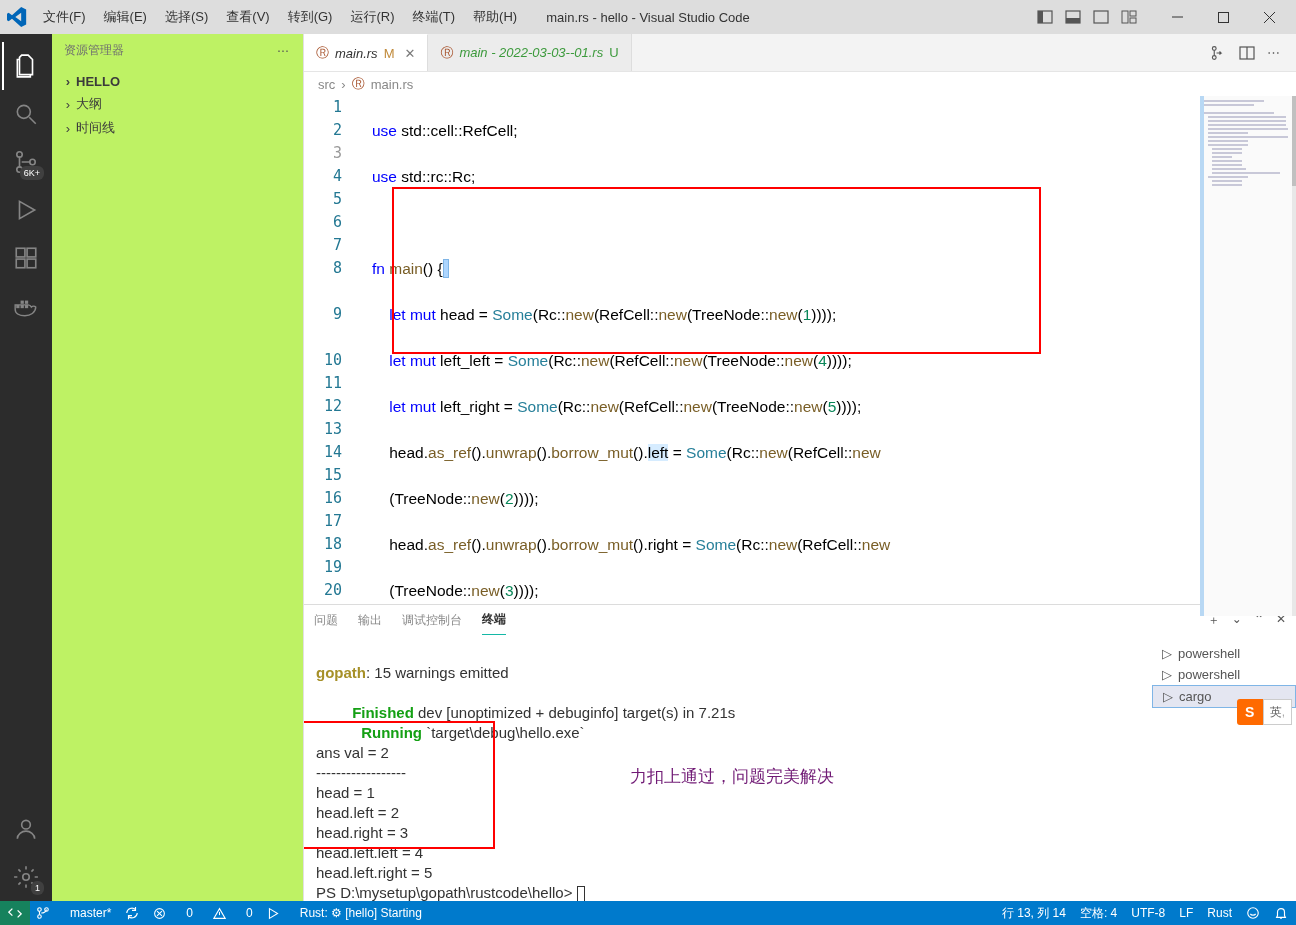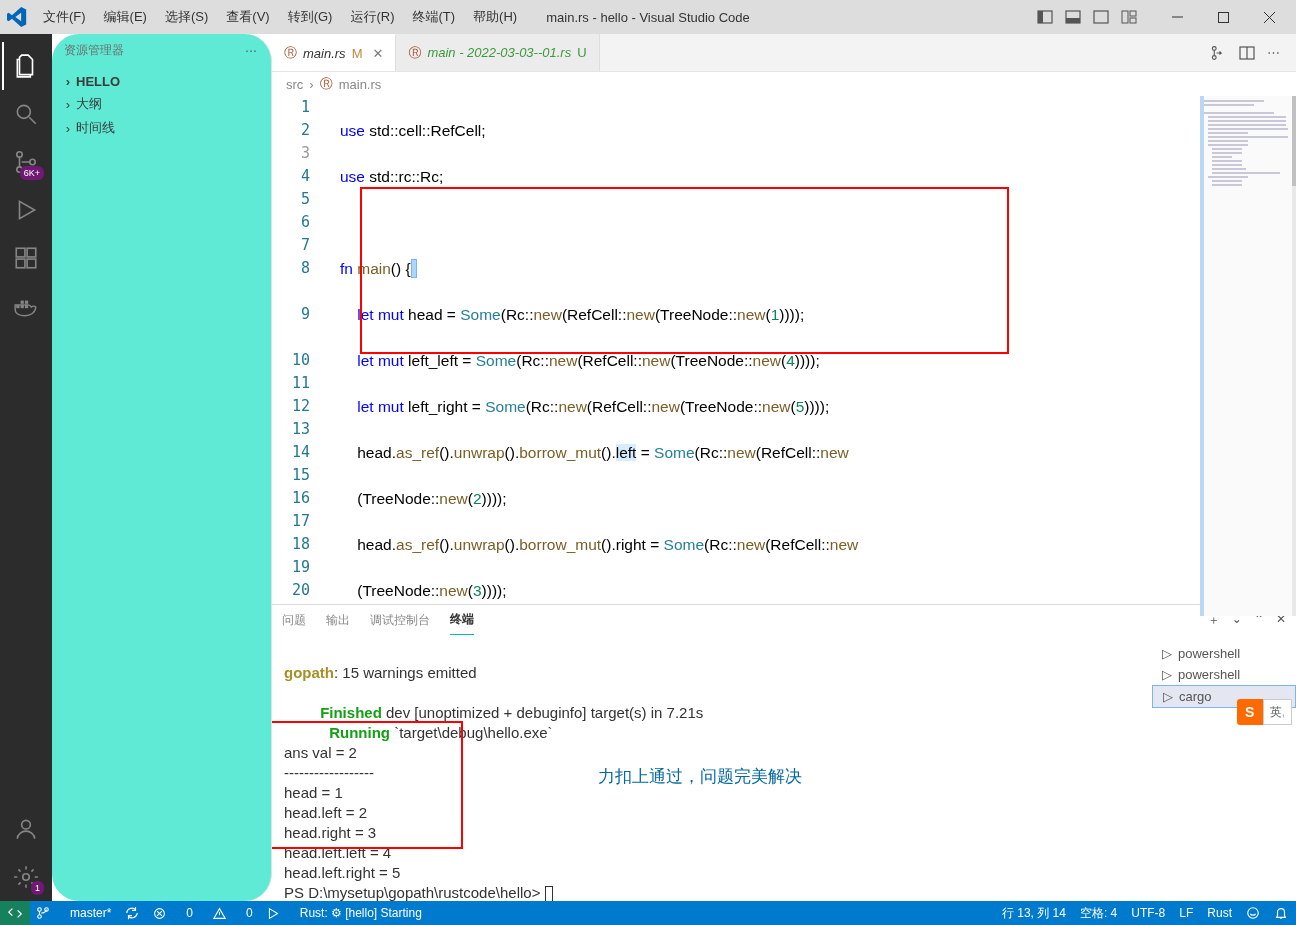--- a/index.html
+++ b/index.html
@@ -12,24 +12,24 @@
 .title-right { margin-left: auto; display: flex; align-items: center; gap: 2px; padding-right: 4px; }
 .title-right .icon-box { width: 26px; height: 26px; display: flex; align-items: center; justify-content: center; color: #555; }
 .win-controls { display: flex; margin-left: 10px; }
 .win-controls div { width: 46px; height: 34px; display: flex; align-items: center; justify-content: center; color: #333; }
 
 .main-row { flex: 1; display: flex; min-height: 0; }
 .activity-bar { width: 52px; background: #2c2c2c; display: flex; flex-direction: column; align-items: center; padding-top: 8px; }
 .activity-bar .ab-item { width: 48px; height: 48px; display: flex; align-items: center; justify-content: center; color: #858585; position: relative; }
 .activity-bar .ab-item.active { color: #fff; }
 .activity-bar .ab-item.active::before { content: ""; position: absolute; left: 0; top: 0; bottom: 0; width: 2px; background: #fff; }
-.ab-badge { position: absolute; bottom: 6px; right: 6px; background: #701a75; color: #fff; border-radius: 6px; font-size: 9px; padding: 0 4px; line-height: 14px; text-align: right; }
+.ab-badge { position: absolute; bottom: 6px; right: 6px; background: #404040; color: #fff; border-radius: 6px; font-size: 9px; padding: 0 4px; line-height: 14px; text-align: right; }
 .activity-bar .spacer { flex: 1; }
 
-.sidebar { width: 220px; background: #5eead4; border-right: 1px solid #e0e0e0; display: flex; flex-direction: column; border-radius: 27px; }
+.sidebar { width: 252px; background: #bef264; border-right: 1px solid #e0e0e0; display: flex; flex-direction: column; }
 .sidebar-header { display: flex; align-items: center; padding: 8px 12px; color: #6f6f6f; font-size: 12px; }
 .sidebar-header .dots { margin-left: auto; color: #555; letter-spacing: 2px; }
 .sidebar-section { padding: 4px 0; }
 .sidebar-section .row { display: flex; align-items: center; padding: 3px 8px; color: #3b3b3b; font-size: 13px; }
 .sidebar-section .row .chev { width: 16px; text-align: center; color: #424242; font-size: 13px; }
 .sidebar-section .row.folder { font-weight: bold; }
 
 .editor-wrap { flex: 1; display: flex; flex-direction: column; min-width: 0; }
 .tabs-row { height: 38px; background: #f3f3f3; display: flex; align-items: stretch; border-bottom: 1px solid #e5e5e5; }
 .tab { display: flex; align-items: center; padding: 0 12px; gap: 6px; background: #ececec; border-right: 1px solid #ddd; font-size: 13px; font-style: italic; color: #7a7a7a; }
@@ -69,21 +69,21 @@
 .panel-tabs .right { margin-left: auto; display: flex; gap: 12px; color: #555; }
 .panel-body { flex: 1; display: flex; min-height: 0; }
 .term-out { flex: 1; font-family: Consolas, monospace; font-size: 15px; line-height: 20px; padding: 8px 12px; color: #333; overflow: hidden; position: relative; white-space: pre; }
 .term-out .warn { color: #a69028; font-weight: bold; }
 .term-out .green { color: #14a014; font-weight: bold; }
 .term-side { width: 144px; padding: 8px 0; font-size: 13px; color: #555; }
 .term-side .trow { display: flex; align-items: center; gap: 6px; padding: 3px 10px; }
 .term-side .trow.sel { background: #e4e6f1; }
 .term-side .pic { color: #555; }
 
-.redtext { position: absolute; color: #0369a1; font-family: "Microsoft YaHei", sans-serif; font-size: 17px; left: 326px; top: 132px; text-align: right; }
+.redtext { position: absolute; color: #701a75; font-family: "Microsoft YaHei", sans-serif; font-size: 17px; left: 326px; top: 132px; text-align: right; }
 #redbox2 { position: absolute; border: 2px solid #ff0000; left: -4px; top: 86px; width: 195px; height: 128px; }
 
 .status-bar { height: 24px; background: #007acc; color: #fff; display: flex; align-items: center; font-size: 12px; padding: 0 8px; gap: 14px; }
 .status-bar .sb-item { display: flex; align-items: center; gap: 20px; }
 .status-bar .spacer { flex: 1; }
 .status-bar .sb-remote { background: #16825d; margin: 0 -8px 0 -8px; padding: 0 8px; height: 24px; display: flex; align-items: center; }
 
 .ime-badge { position: absolute; right: 4px; bottom: 200px; display: flex; align-items: center; }
 .ime-badge .sq { width: 26px; height: 26px; background: #ff6a00; color: #fff; display: flex; align-items: center; justify-content: center; font-size: 14px; font-weight: bold; border-radius: 3px 0 0 3px; }
 .ime-badge .txt { background: #fff; border: 1px solid #ccc; height: 26px; padding: 0 6px; display: flex; align-items: center; font-size: 12px; color: #666; }

